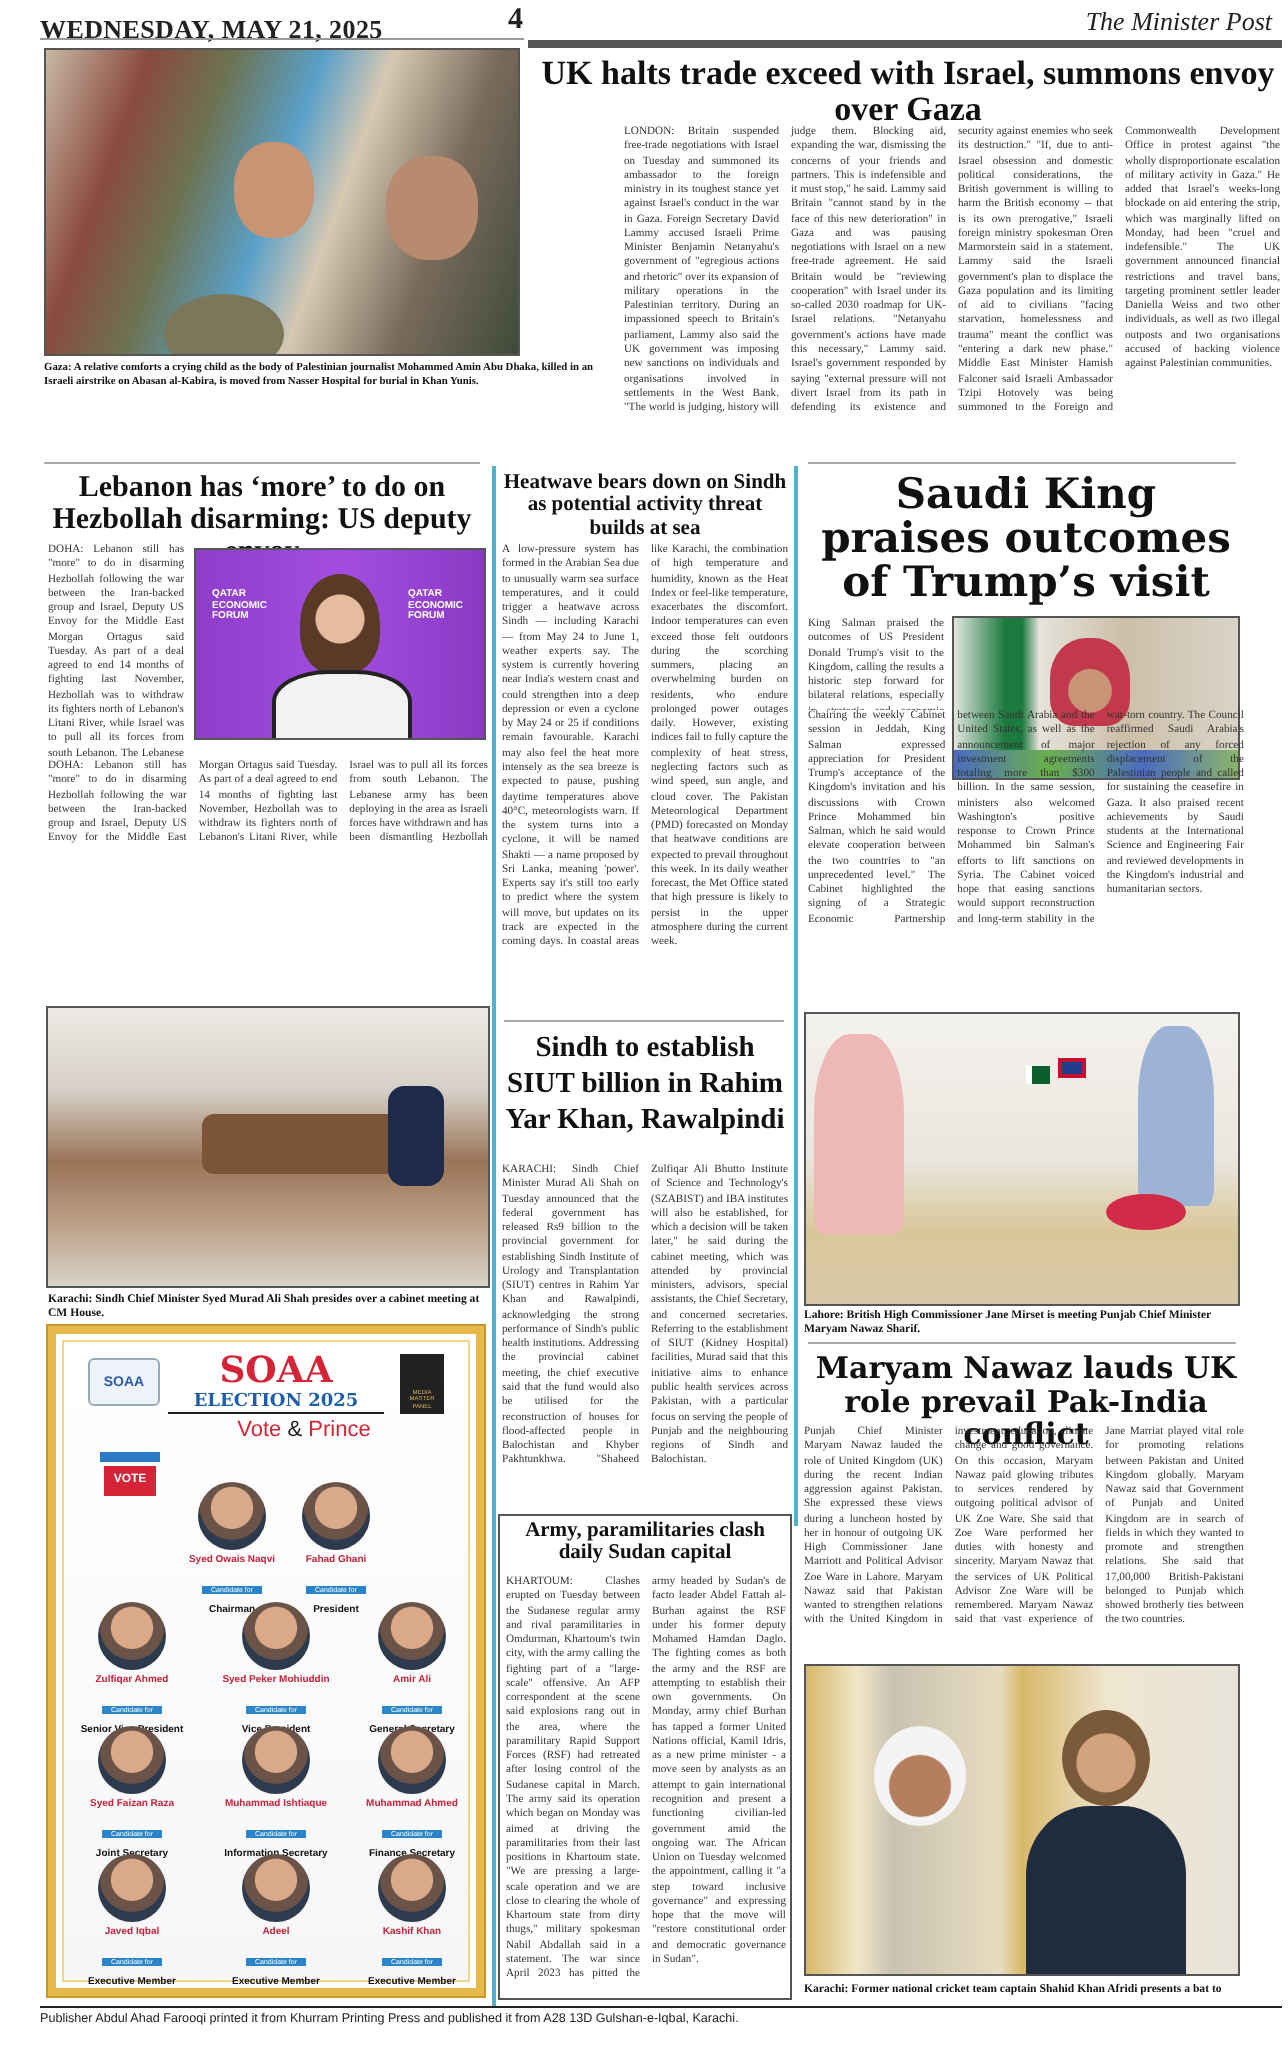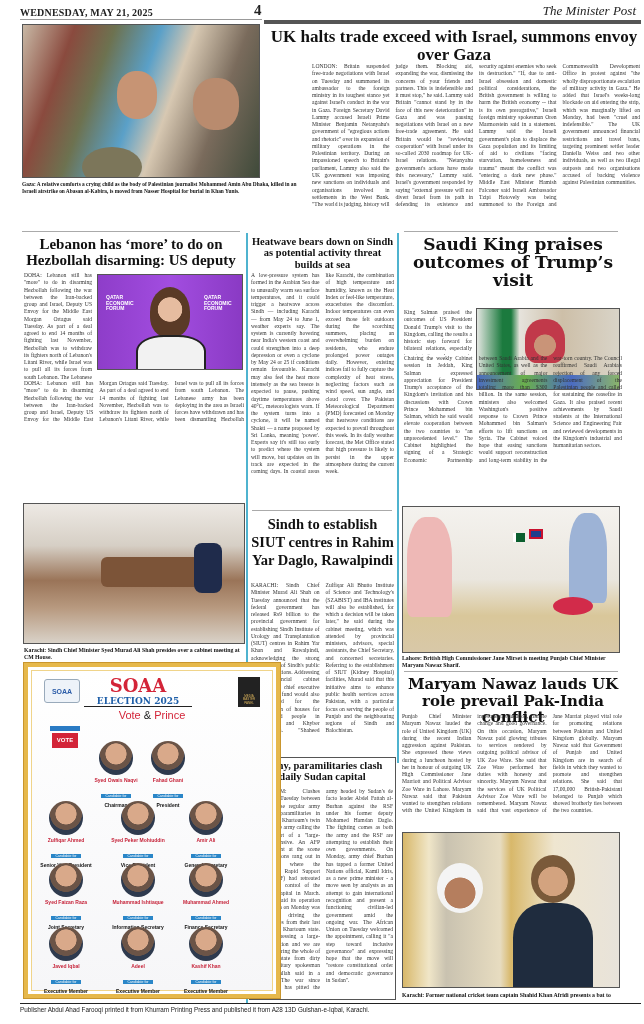--- a/index.html
+++ b/index.html
@@ -1,33 +1,33 @@
 <!DOCTYPE html>
 <html><head>
 <meta charset="utf-8">
 <style>
 *{box-sizing:border-box;margin:0;padding:0}
 html,body{width:644px;height:1024px;background:#fff;overflow:hidden}
 body{position:relative;font-family:"Liberation Serif",serif;color:#222}
 .abs{position:absolute}
-.masthead-date{left:20px;top:7px;font-size:10px;font-weight:bold;letter-spacing:.2px}
+.masthead-date{left:20px;top:7px;font-size:13px;font-weight:bold;letter-spacing:.2px}
 .masthead-page{left:254px;top:2px;font-size:15px;font-weight:bold}
 .masthead-name{right:8px;top:3px;font-size:13px;font-style:italic}
 .topbar{left:264px;top:20px;width:377px;height:4px;background:#555}
 .topline{left:20px;top:19px;width:242px;height:1px;background:#999}
 .photo{position:absolute;overflow:hidden;border:1px solid #555}
 .headline{font-weight:bold;text-align:center;color:#111;line-height:1.08}
 .body{font-size:5.6px;line-height:1.3;text-align:justify;color:#333}
 .cols2{column-count:2;column-gap:6px}
 .cols3{column-count:3;column-gap:6px}
 .cols4{column-count:4;column-gap:6px}
 .caption{font-size:5.8px;font-weight:bold;line-height:1.25;color:#111}
 .vrule{position:absolute;width:2px;background:#4fb3cf}
 .hrule{position:absolute;height:1px;background:#aaa}
-.ad{position:absolute;left:24px;top:663px;width:256px;height:335px;border:4px solid #e6b84b;background:#fff;outline:1px solid #c9962e}
+.ad{position:absolute;left:24px;top:663px;width:218px;height:335px;border:4px solid #e6b84b;background:#fff;outline:1px solid #c9962e}
 .ad-inner{position:absolute;inset:3px;border:1px solid #f0d48a;background:linear-gradient(#fff,#f6f6f8)}
 .cand{position:absolute;width:68px;text-align:center;font-family:"Liberation Sans",sans-serif}
 .cand .face{width:34px;height:34px;border-radius:50%;margin:0 auto;background:radial-gradient(circle at 50% 38%,#d9a98a 0 38%,#6b5447 40% 58%,#2e3a4e 60%)}
 .cand .nm{font-size:5px;color:#c6243a;font-weight:bold;margin-top:2px}
 .cand .tag{font-size:3.5px;background:#2a86c8;color:#fff;display:inline-block;padding:0 4px;margin-top:1px}
 .cand .pos{font-size:5px;font-weight:bold;color:#111;margin-top:1px}
 .footer{left:20px;top:1006px;font-family:"Liberation Sans",sans-serif;font-size:6.3px;color:#222}
 .footrule{left:20px;top:1003px;width:621px;height:1px;background:#222}
 </style>
 </head>
@@ -66,29 +66,29 @@
 </div>
 <div class="abs caption" style="left:24px;top:647px;width:218px">Karachi: Sindh Chief Minister Syed Murad Ali Shah presides over a cabinet meeting at CM House.</div>
 
 <div class="vrule" style="left:246px;top:233px;height:770px"></div>
 <div class="vrule" style="left:397px;top:233px;height:530px"></div>
 
 <div class="abs headline" style="left:251px;top:236px;width:143px;font-size:10.5px">Heatwave bears down on Sindh as potential activity threat builds at sea</div>
 <div class="abs body cols2" style="left:251px;top:272px;width:143px;height:234px;overflow:hidden">A low-pressure system has formed in the Arabian Sea due to unusually warm sea surface temperatures, and it could trigger a heatwave across Sindh — including Karachi — from May 24 to June 1, weather experts say. The system is currently hovering near India's western coast and could strengthen into a deep depression or even a cyclone by May 24 or 25 if conditions remain favourable. Karachi may also feel the heat more intensely as the sea breeze is expected to pause, pushing daytime temperatures above 40°C, meteorologists warn. If the system turns into a cyclone, it will be named Shakti — a name proposed by Sri Lanka, meaning 'power'. Experts say it's still too early to predict where the system will move, but updates on its track are expected in the coming days. In coastal areas like Karachi, the combination of high temperature and humidity, known as the Heat Index or feel-like temperature, exacerbates the discomfort. Indoor temperatures can even exceed those felt outdoors during the scorching summers, placing an overwhelming burden on residents, who endure prolonged power outages daily. However, existing indices fail to fully capture the complexity of heat stress, neglecting factors such as wind speed, sun angle, and cloud cover. The Pakistan Meteorological Department (PMD) forecasted on Monday that heatwave conditions are expected to prevail throughout this week. In its daily weather forecast, the Met Office stated that high pressure is likely to persist in the upper atmosphere during the current week.</div>
 
 <div class="hrule" style="left:252px;top:510px;width:140px"></div>
-<div class="abs headline" style="left:251px;top:515px;width:143px;font-size:14.5px;line-height:1.25">Sindh to establish SIUT centres in Rahim Yar Daglo, Rawalpindi</div>
+<div class="abs headline" style="left:251px;top:515px;width:143px;font-size:14.5px;line-height:1.25">Sindh to establish SIUT billion in Rahim Yar Khan, Rawalpindi</div>
 <div class="abs body cols2" style="left:251px;top:582px;width:143px;height:172px;overflow:hidden">KARACHI: Sindh Chief Minister Murad Ali Shah on Tuesday announced that the federal government has released Rs9 billion to the provincial government for establishing Sindh Institute of Urology and Transplantation (SIUT) centres in Rahim Yar Khan and Rawalpindi, acknowledging the strong performance of Sindh's public health institutions. Addressing the provincial cabinet meeting, the chief executive said that the fund would also be utilised for the reconstruction of houses for flood-affected people in Balochistan and Khyber Pakhtunkhwa. "Shaheed Zulfiqar Ali Bhutto Institute of Science and Technology's (SZABIST) and IBA institutes will also be established, for which a decision will be taken later," he said during the cabinet meeting, which was attended by provincial ministers, advisors, special assistants, the Chief Secretary, and concerned secretaries. Referring to the establishment of SIUT (Kidney Hospital) facilities, Murad said that this initiative aims to enhance public health services across Pakistan, with a particular focus on serving the people of Punjab and the neighbouring regions of Sindh and Balochistan.</div>
 
 <div class="abs" style="left:249px;top:757px;width:147px;height:243px;border:1px solid #555"></div>
 <div class="abs headline" style="left:251px;top:760px;width:143px;font-size:10.5px">Army, paramilitaries clash daily Sudan capital</div>
 <div class="abs body cols2" style="left:253px;top:788px;width:140px;height:210px;overflow:hidden">KHARTOUM: Clashes erupted on Tuesday between the Sudanese regular army and rival paramilitaries in Omdurman, Khartoum's twin city, with the army calling the fighting part of a "large-scale" offensive. An AFP correspondent at the scene said explosions rang out in the area, where the paramilitary Rapid Support Forces (RSF) had retreated after losing control of the Sudanese capital in March. The army said its operation which began on Monday was aimed at driving the paramilitaries from their last positions in Khartoum state. "We are pressing a large-scale operation and we are close to clearing the whole of Khartoum state from dirty thugs," military spokesman Nabil Abdallah said in a statement. The war since April 2023 has pitted the army headed by Sudan's de facto leader Abdel Fattah al-Burhan against the RSF under his former deputy Mohamed Hamdan Daglo. The fighting comes as both the army and the RSF are attempting to establish their own governments. On Monday, army chief Burhan has tapped a former United Nations official, Kamil Idris, as a new prime minister - a move seen by analysts as an attempt to gain international recognition and present a functioning civilian-led government amid the ongoing war. The African Union on Tuesday welcomed the appointment, calling it "a step toward inclusive governance" and expressing hope that the move will "restore constitutional order and democratic governance in Sudan".</div>
 
 <div class="hrule" style="left:404px;top:231px;width:214px"></div>
-<div class="abs headline" style="left:404px;top:236px;width:218px;font-size:17px;line-height:1.05;font-family:'DejaVu Serif',serif">Saudi King praises outcomes of Trump’s visit</div>
+<div class="abs headline" style="left:404px;top:236px;width:218px;font-size:21px;line-height:1.05;font-family:'DejaVu Serif',serif">Saudi King praises outcomes of Trump’s visit</div>
 <div class="abs body" style="left:404px;top:309px;width:68px;height:46px;overflow:hidden">King Salman praised the outcomes of US President Donald Trump's visit to the Kingdom, calling the results a historic step forward for bilateral relations, especially in strategic and economic sectors.</div>
 <div class="photo" style="left:476px;top:308px;width:144px;height:82px;background:linear-gradient(90deg,#e3e6e1 0%,#1b7a3e 18%,#1b7a3e 24%,#e6e3dc 30%,#cdbfa8 60%,#d9d4c8 100%)">
   <div style="position:absolute;left:48px;top:10px;width:40px;height:44px;border-radius:45% 45% 30% 30%;background:radial-gradient(circle at 50% 60%,#c99478 0 32%,#c1394a 34%)"></div>
   <div style="position:absolute;left:0;bottom:0;width:100%;height:14px;background:linear-gradient(90deg,#4b6bc2,#6ab04c,#4b6bc2,#8ab56a)"></div>
 </div>
 <div class="abs body cols3" style="left:404px;top:355px;width:218px;height:148px;overflow:hidden">Chairing the weekly Cabinet session in Jeddah, King Salman expressed appreciation for President Trump's acceptance of the Kingdom's invitation and his discussions with Crown Prince Mohammed bin Salman, which he said would elevate cooperation between the two countries to "an unprecedented level." The Cabinet highlighted the signing of a Strategic Economic Partnership between Saudi Arabia and the United States, as well as the announcement of major investment agreements totaling more than $300 billion. In the same session, ministers also welcomed Washington's positive response to Crown Prince Mohammed bin Salman's efforts to lift sanctions on Syria. The Cabinet voiced hope that easing sanctions would support reconstruction and long-term stability in the war-torn country. The Council reaffirmed Saudi Arabia's rejection of any forced displacement of the Palestinian people and called for sustaining the ceasefire in Gaza. It also praised recent achievements by Saudi students at the International Science and Engineering Fair and reviewed developments in the Kingdom's industrial and humanitarian sectors.</div>
 
 <div class="photo" style="left:402px;top:506px;width:218px;height:147px;background:linear-gradient(180deg,#f4f2ee 0%,#eae6de 50%,#d9c79a 75%,#d8c8a8 100%)">
   <div style="position:absolute;left:4px;top:10px;width:45px;height:100px;background:#eeb8b6;border-radius:40% 40% 10% 10%"></div>
   <div style="position:absolute;right:12px;top:6px;width:38px;height:90px;background:#9db3d6;border-radius:40% 40% 10% 10%"></div>

